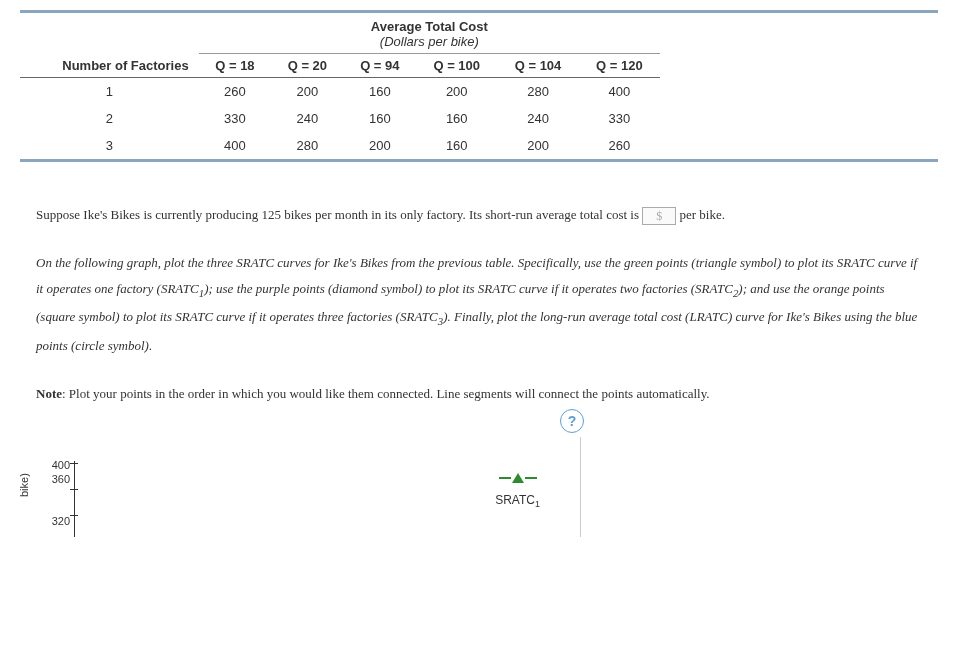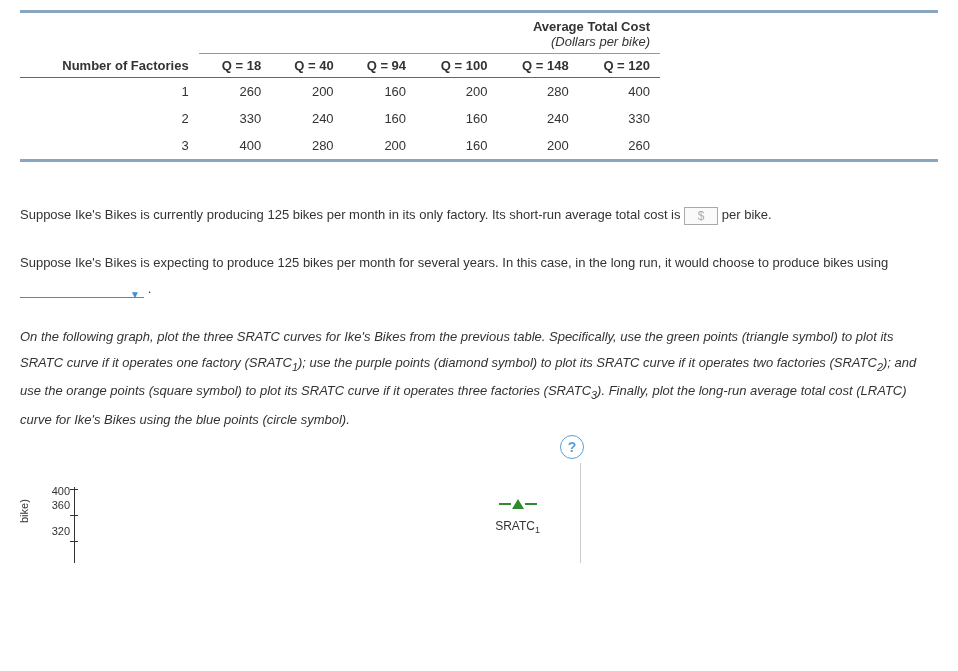--- a/index.html
+++ b/index.html
@@ -19,21 +19,21 @@
     border-bottom: 3px solid #8aa6bf;
     margin-bottom: 40px;
   }
   table {
     border-collapse: collapse;
     width: 640px;
     margin: 0;
   }
   th, td {
     padding: 4px 10px;
-    text-align: right;
+    text-align: center;
     font-size: 13px;
     white-space: nowrap;
   }
   th {
     font-weight: bold;
   }
   .left {
     text-align: right;
   }
   .spanning-hdr {
@@ -51,22 +51,23 @@
   }
   tr.headrow th {
     border-bottom: 1px solid #666;
     padding-bottom: 4px;
   }
   tr.body td {
     padding-top: 6px;
     padding-bottom: 6px;
   }
   .para {
-    margin: 22px 0;
+    margin: 22px 16px;
     line-height: 2.0;
+    font-family: Liberation Serif, serif;
   }
   .italic {
     font-style: italic;
   }
   .input-box {
     display: inline-block;
     border: 1px solid #aaa;
     background: #fafafa;
     color: #aaa;
     font-size: 12px;
@@ -129,21 +130,21 @@
   .tick-line {
     position: absolute;
     left: 50px;
     width: 8px;
     border-top: 1px solid #333;
   }
   .tick-400 { top: 22px; }
   .tick-400-l { top: 26px; }
   .tick-360 { top: 36px; }
   .tick-360-l { top: 52px; }
-  .tick-320 { top: 62px; }
+  .tick-320 { top: 78px; }
   .tick-320-l { top: 78px; }
   .ylabel {
     position: absolute;
     left: -2px;
     top: 60px;
     transform: rotate(-90deg);
     transform-origin: left top;
     font-size: 11px;
   }
   .legend {
@@ -191,24 +192,24 @@
           <tr>
         <th></th>
         <th colspan="6" class="spanning-hdr">
           <span class="title">Average Total Cost</span>
           <span class="sub">(Dollars per bike)</span>
         </th>
       </tr>
       <tr class="headrow">
         <th class="left">Number of Factories</th>
         <th>Q = 18</th>
-        <th>Q = 40</th>
+        <th>Q = 20</th>
         <th>Q = 94</th>
         <th>Q = 100</th>
-        <th>Q = 148</th>
+        <th>Q = 104</th>
         <th>Q = 120</th>
       </tr>
       <tr class="body">
         <td>1</td>
         <td>260</td>
         <td>200</td>
         <td>160</td>
         <td>200</td>
         <td>280</td>
         <td>400</td>
@@ -234,30 +235,28 @@
     </tbody>
       </table>
   </div>
 
   <div class="para">
     <span>Suppose Ike's Bikes is currently producing 125 bikes per month in its only factory. Its short-run average total cost is </span>
     <span class="input-box">$</span>
     <span> per bike.</span>
   </div>
 
-  <div class="para">
-    <span>Suppose Ike's Bikes is expecting to produce 125 bikes per month for several years. In this case, in the long run, it would choose to produce bikes using </span>
-    <span class="dropdown"><span class="arrow">▼</span></span>
-    <span>.</span>
-  </div>
 
   <div class="para italic">
     <span>On the following graph, plot the three SRATC curves for Ike's Bikes from the previous table. Specifically, use the green points (triangle symbol) to plot its SRATC curve if it operates one factory (</span><span>SRATC</span><sub>1</sub><span>); use the purple points (diamond symbol) to plot its SRATC curve if it operates two factories (</span><span>SRATC</span><sub>2</sub><span>); and use the orange points (square symbol) to plot its SRATC curve if it operates three factories (</span><span>SRATC</span><sub>3</sub><span>). Finally, plot the long-run average total cost (LRATC) curve for Ike's Bikes using the blue points (circle symbol).</span>
   </div>
 
+  <div class="para">
+    <b>Note</b><span>: Plot your points in the order in which you would like them connected. Line segments will connect the points automatically.</span>
+  </div>
 
   <div class="graph-area">
     <div class="help-btn">?</div>
     <div class="axis"></div>
     <div class="tick tick-400">400</div>
     <div class="tick-line tick-400-l"></div>
     <div class="tick tick-360">360</div>
     <div class="tick-line tick-360-l"></div>
     <div class="tick tick-320">320</div>
     <div class="tick-line tick-320-l"></div>

